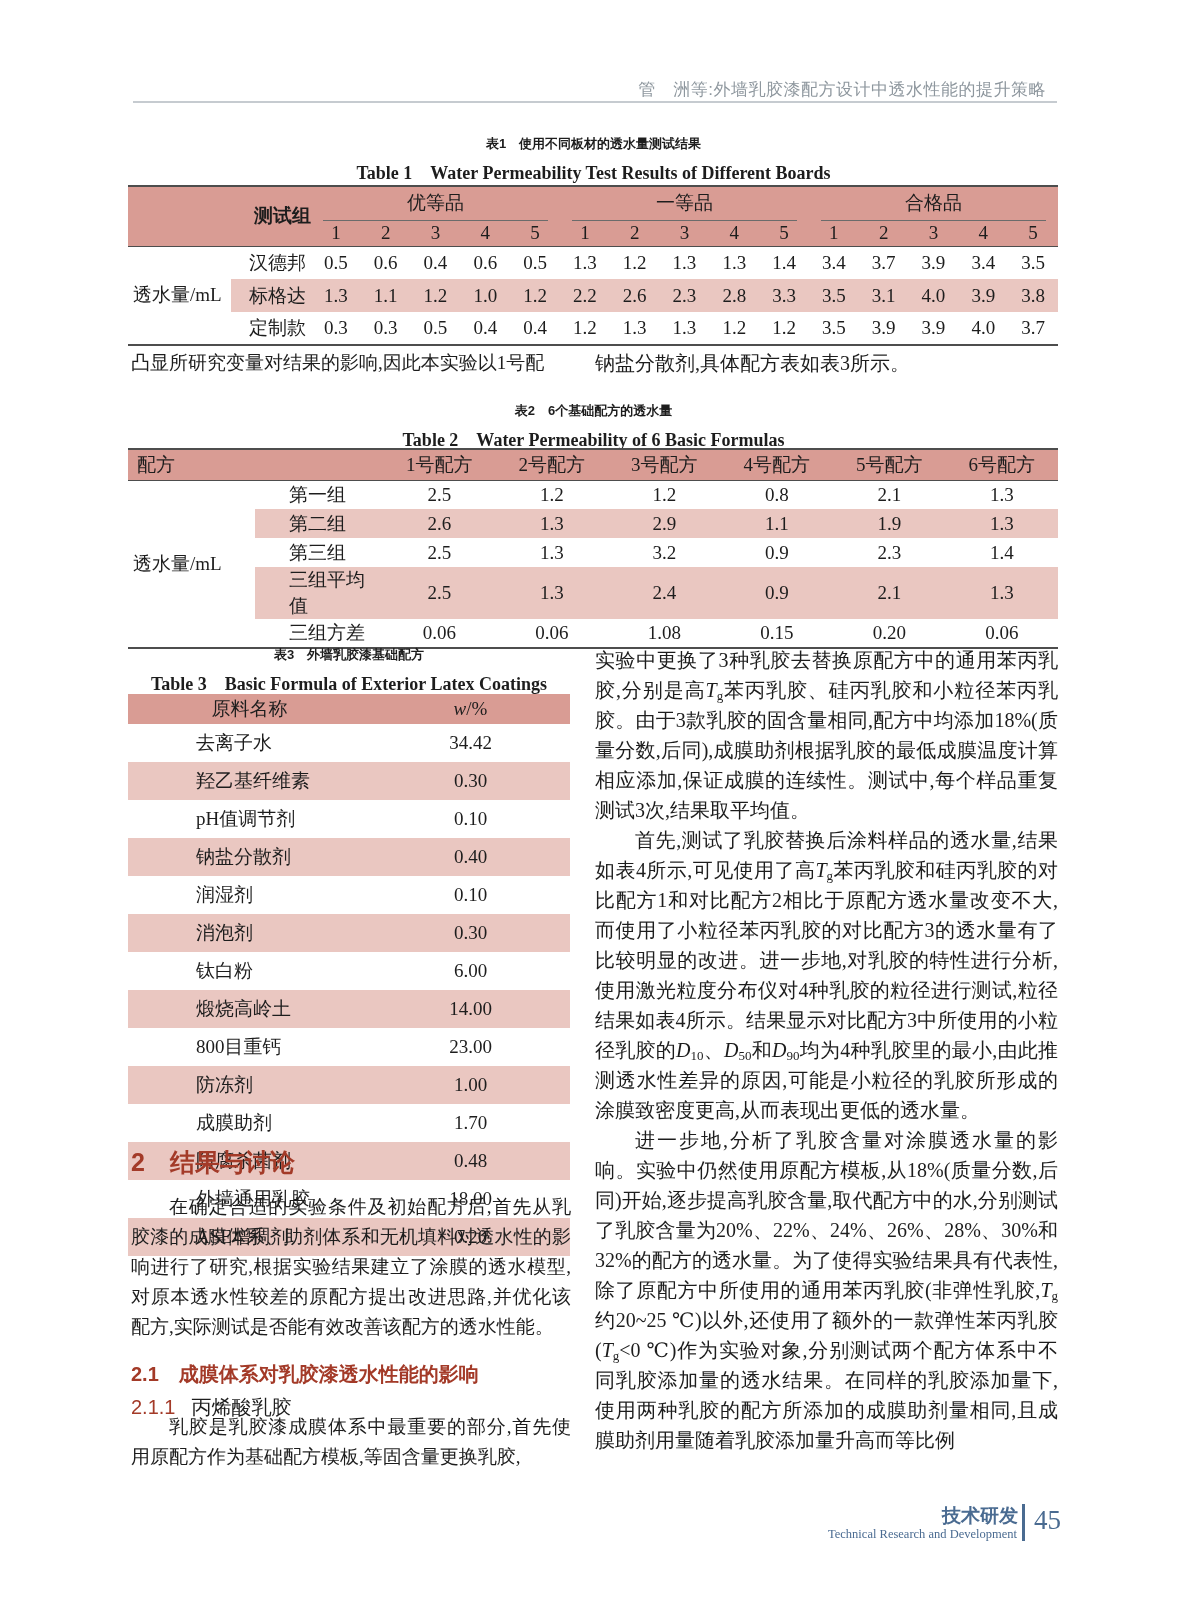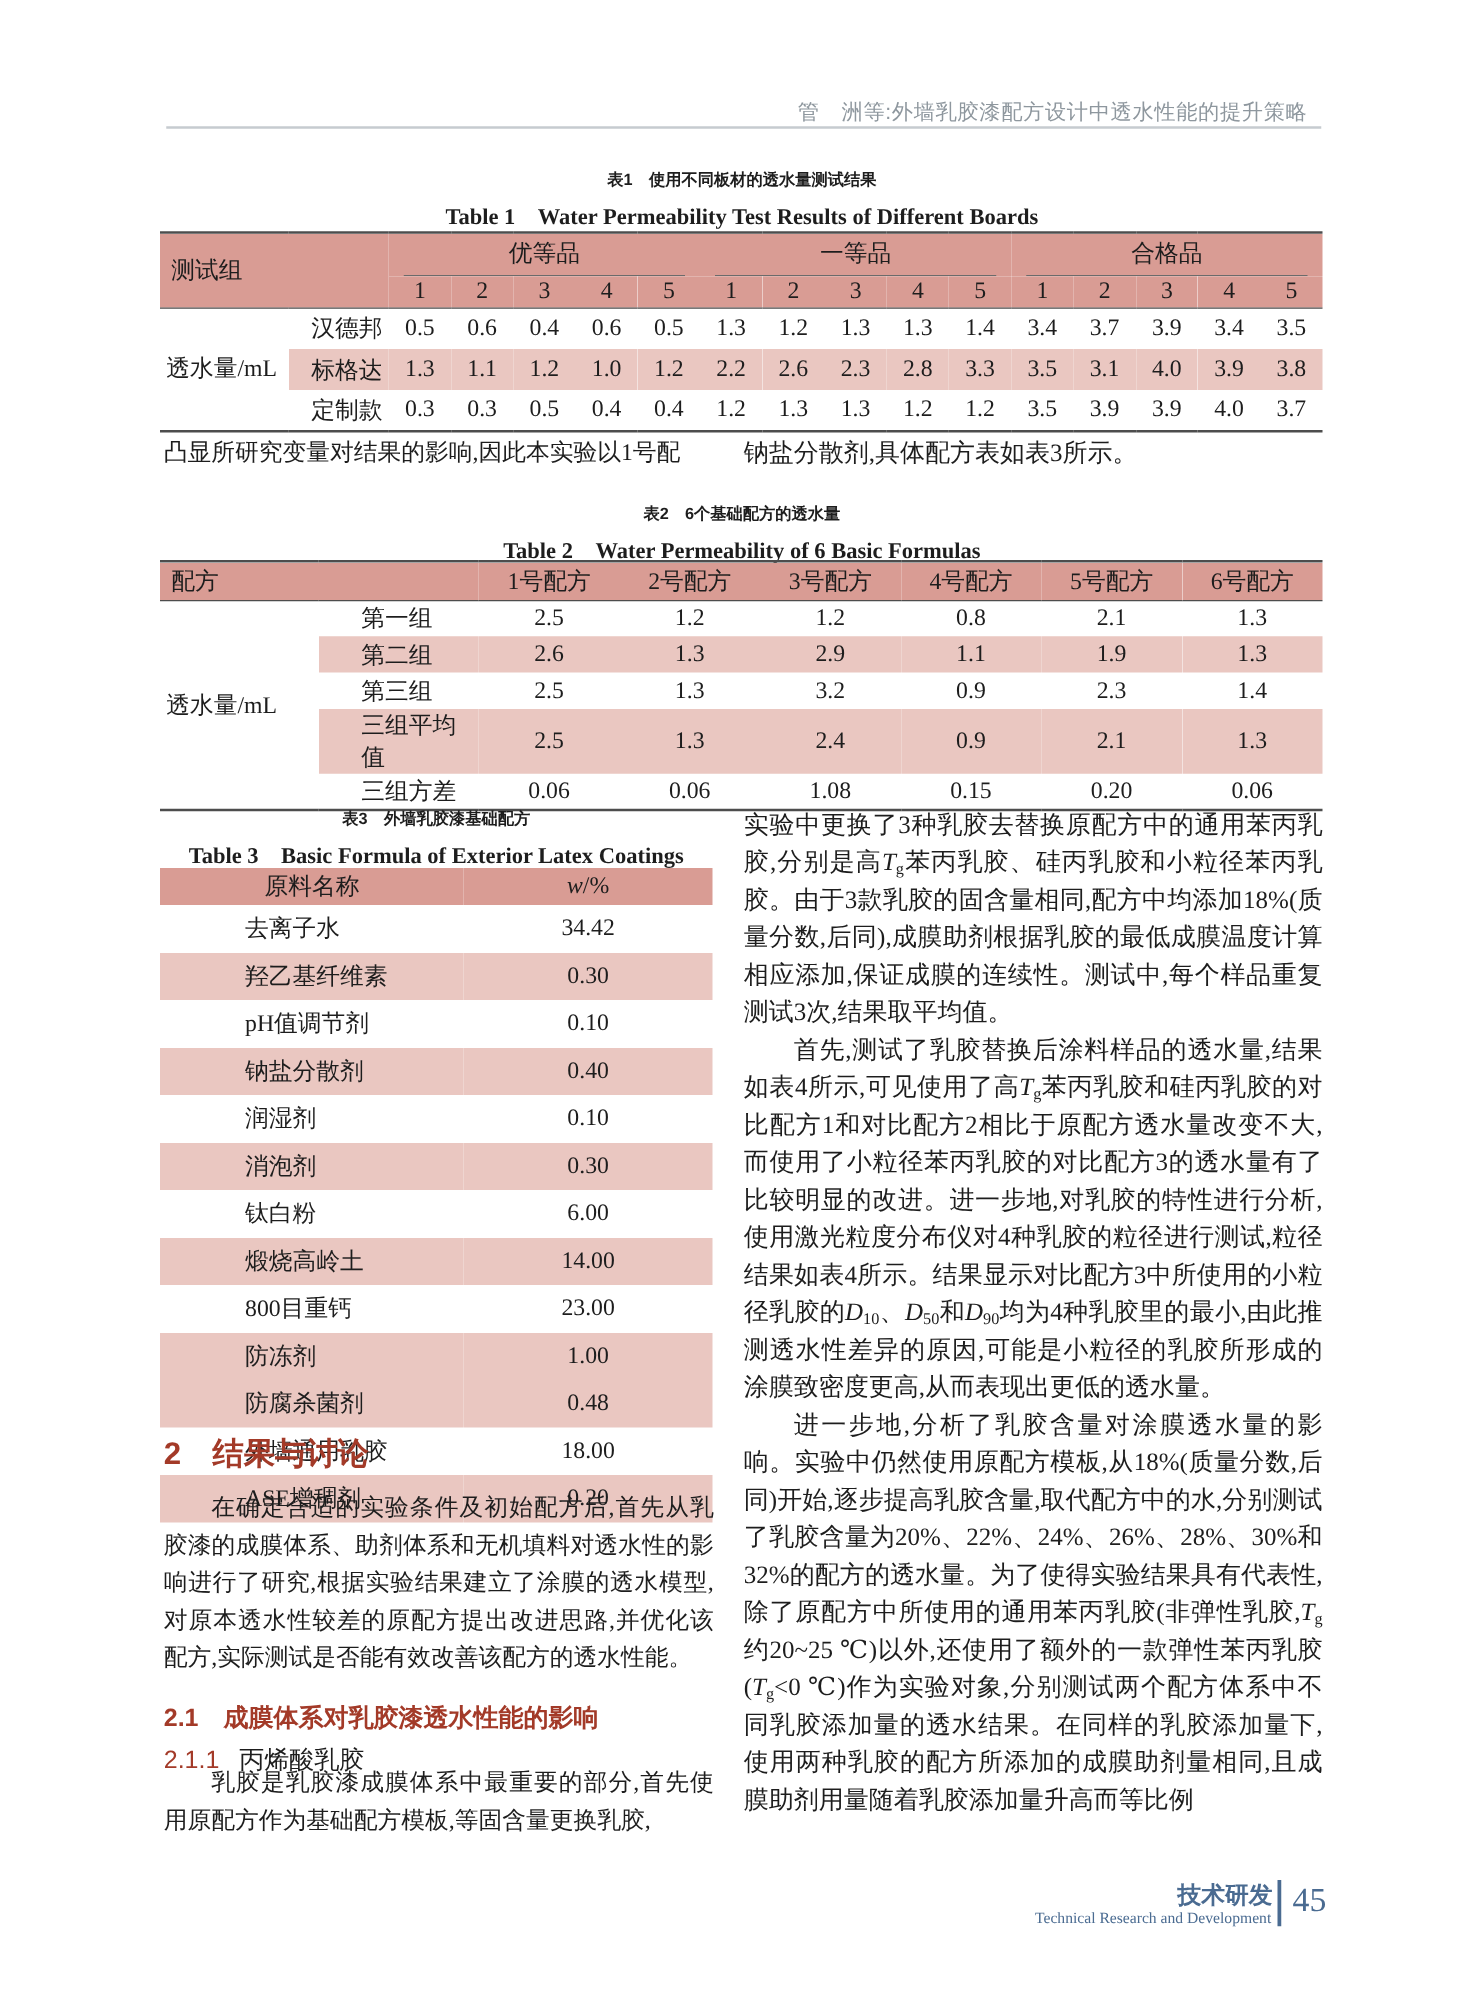--- a/index.html
+++ b/index.html
@@ -26,21 +26,21 @@
   table.t td,table.t th{text-align:center;vertical-align:middle;font-size:19px;font-weight:normal;padding:0;overflow:hidden;}
   .hdrbg{background:var(--table-header-pink,#d99c94);}
   .lp{background:var(--table-row-pink,#eac7c1);}
   table.t1,table.t2{border-top:2px solid var(--table-border,#555);border-bottom:2px solid var(--table-border,#555);}
   .t1 thead td,.t2 thead td{border-bottom:0;}
   .t1 tr.sub td,.t1 td.corner,.t2 thead td{border-bottom:1.5px solid var(--table-border,#555);}
 
   
   #table1{top:185px;}
   #table1 tr.grp-row{height:28px;} #table1 tr.sub{height:25px;} #table1 tbody tr{height:33px;}
-  #table1 td.corner{text-align:left;padding-left:9px;}
+  #table1 td.corner{text-align:right;padding-left:9px;font-weight:bold;}
   #table1 td.grp{padding:3px 12px 0;}
   #table1 td.grp .u{display:block;border-bottom:1px solid #6b6b6b;padding-bottom:4px;}
   #table1 td.rowgroup{text-align:left;padding-left:5px;}
   #table1 td.rlabel{text-align:center;padding-left:13px;}
 
   
   #table2{top:448px;}
   #table2 thead tr{height:31px;} #table2 tbody tr{height:29px;}
   #table2 td.corner{text-align:left;padding-left:9px;}
   #table2 td.rowgroup{text-align:left;padding-left:5px;}
@@ -305,20 +305,24 @@
           <td>14.00</td>
         </tr>
       <tr>
           <td class="name">800目重钙</td>
           <td>23.00</td>
         </tr>
       <tr class="lp">
           <td class="name">防冻剂</td>
           <td>1.00</td>
         </tr>
+      <tr>
+          <td class="name">成膜助剂</td>
+          <td>1.70</td>
+        </tr>
       <tr class="lp">
           <td class="name">防腐杀菌剂</td>
           <td>0.48</td>
         </tr>
       <tr>
           <td class="name">外墙通用乳胶</td>
           <td>18.00</td>
         </tr>
       <tr class="lp">
           <td class="name">ASE增稠剂</td>

